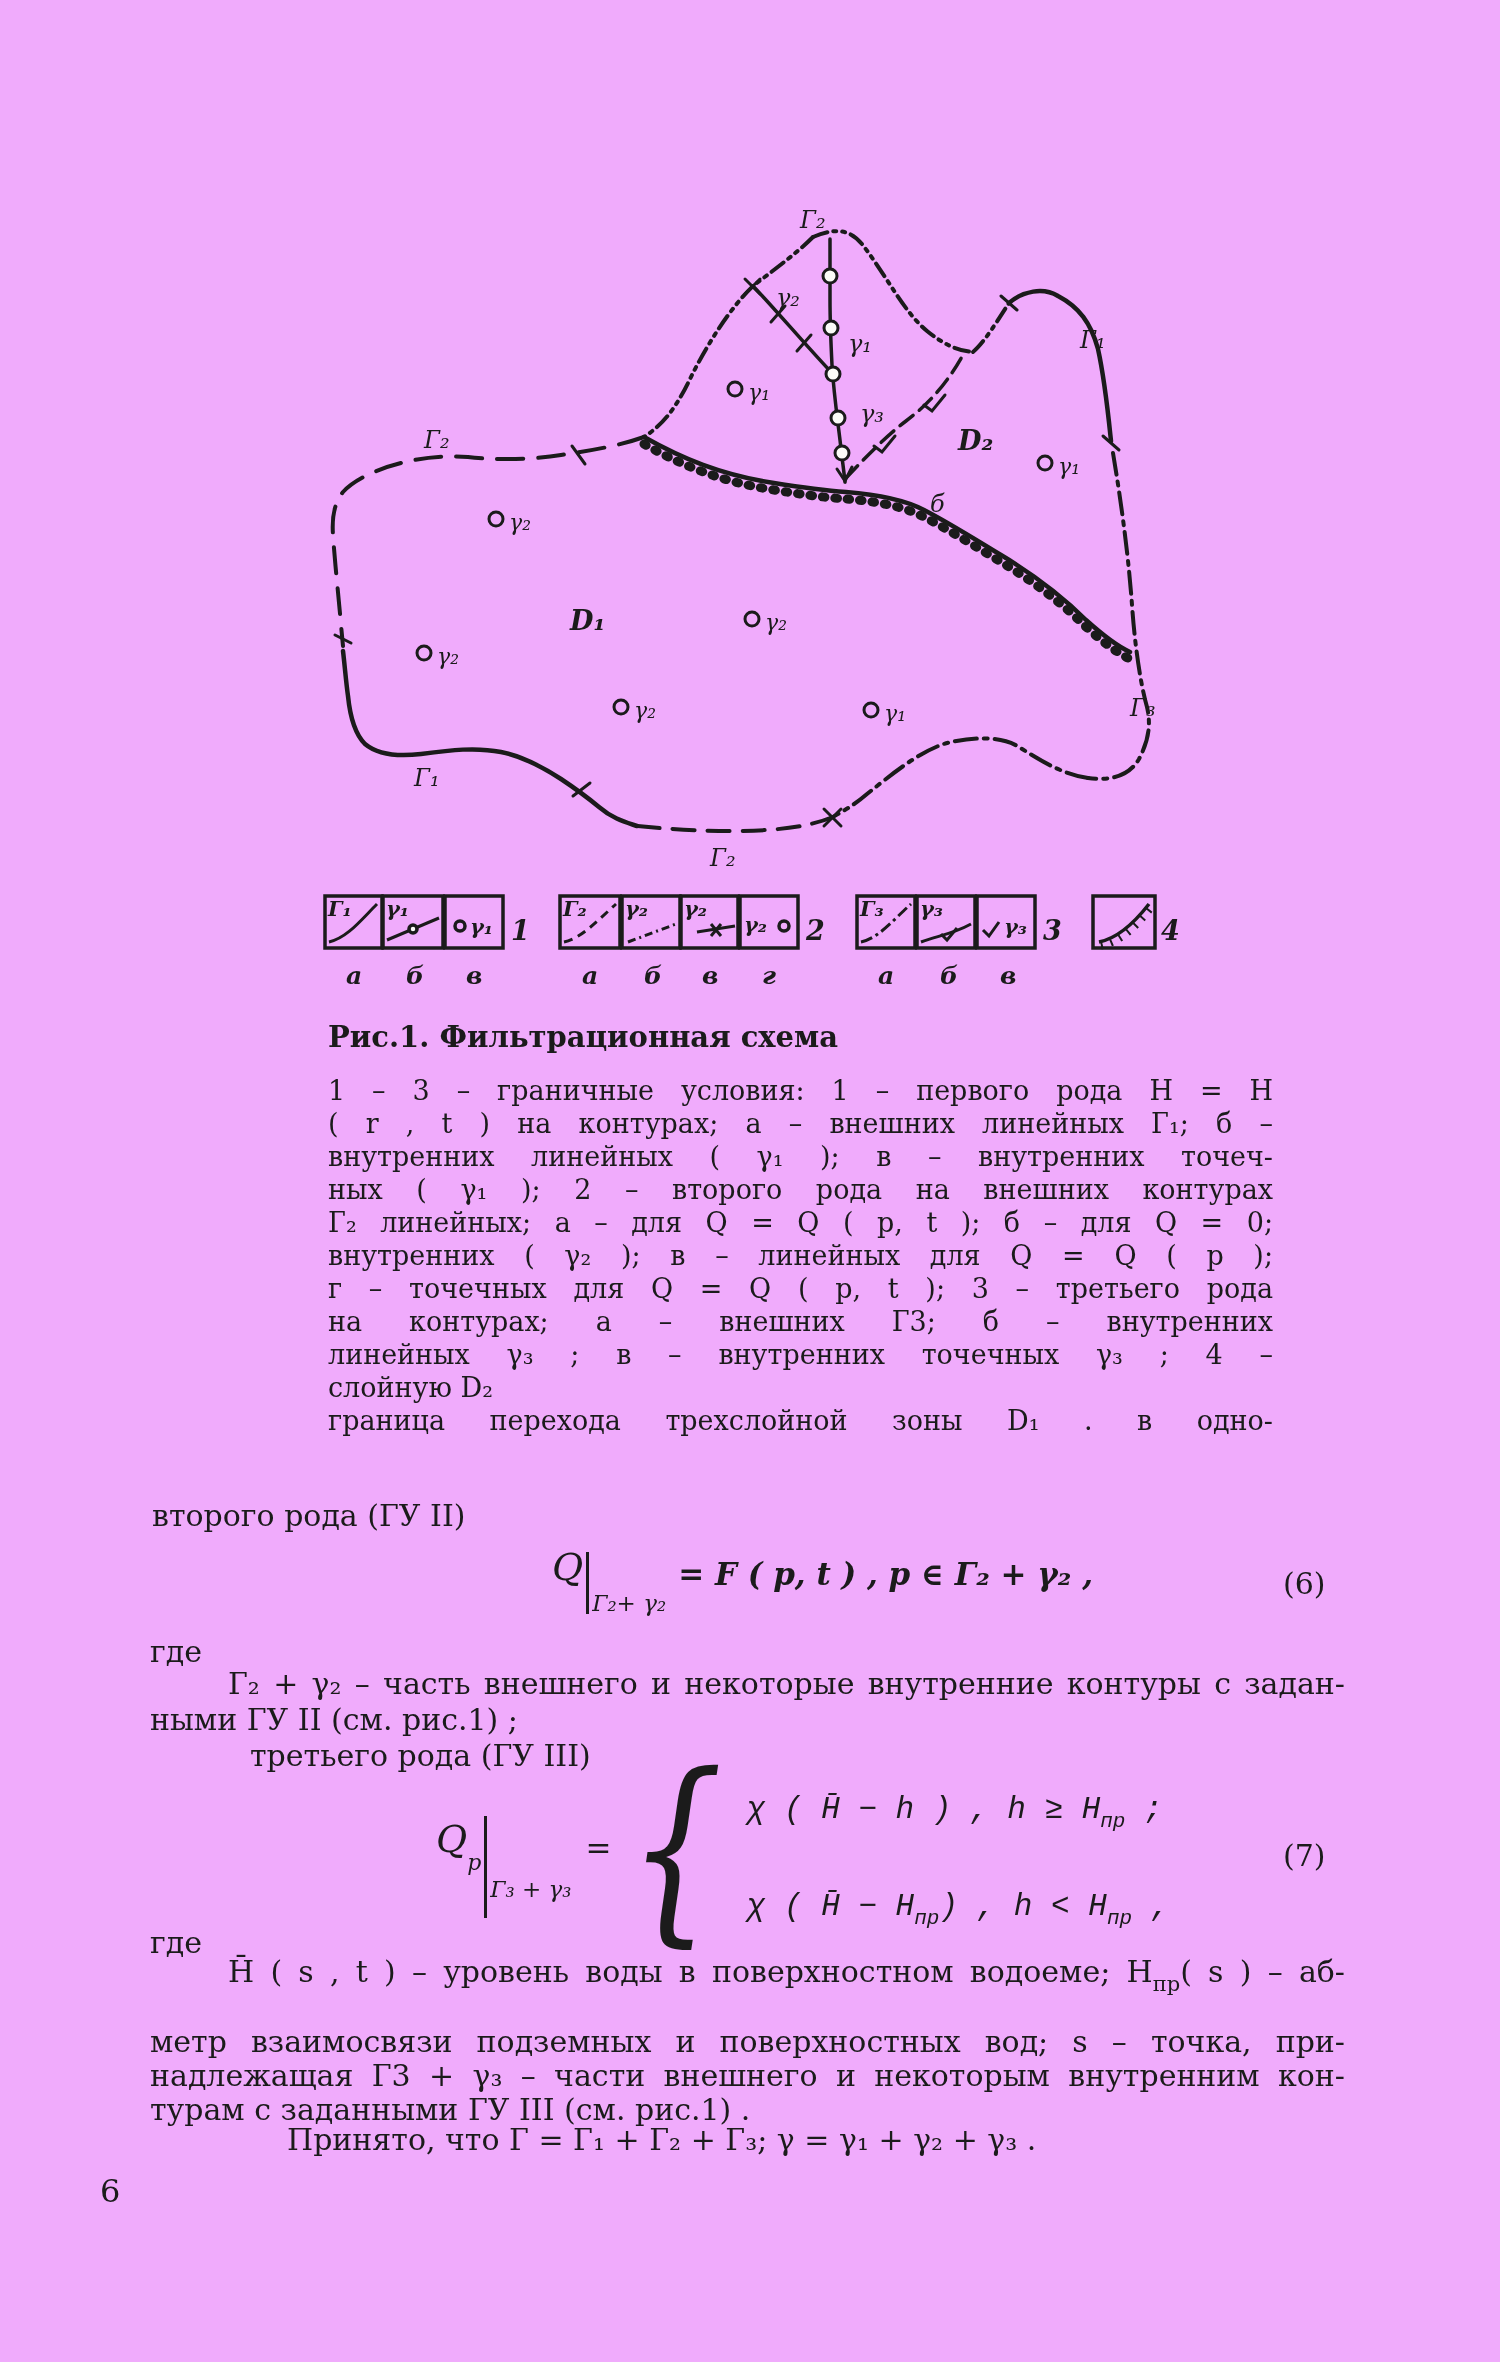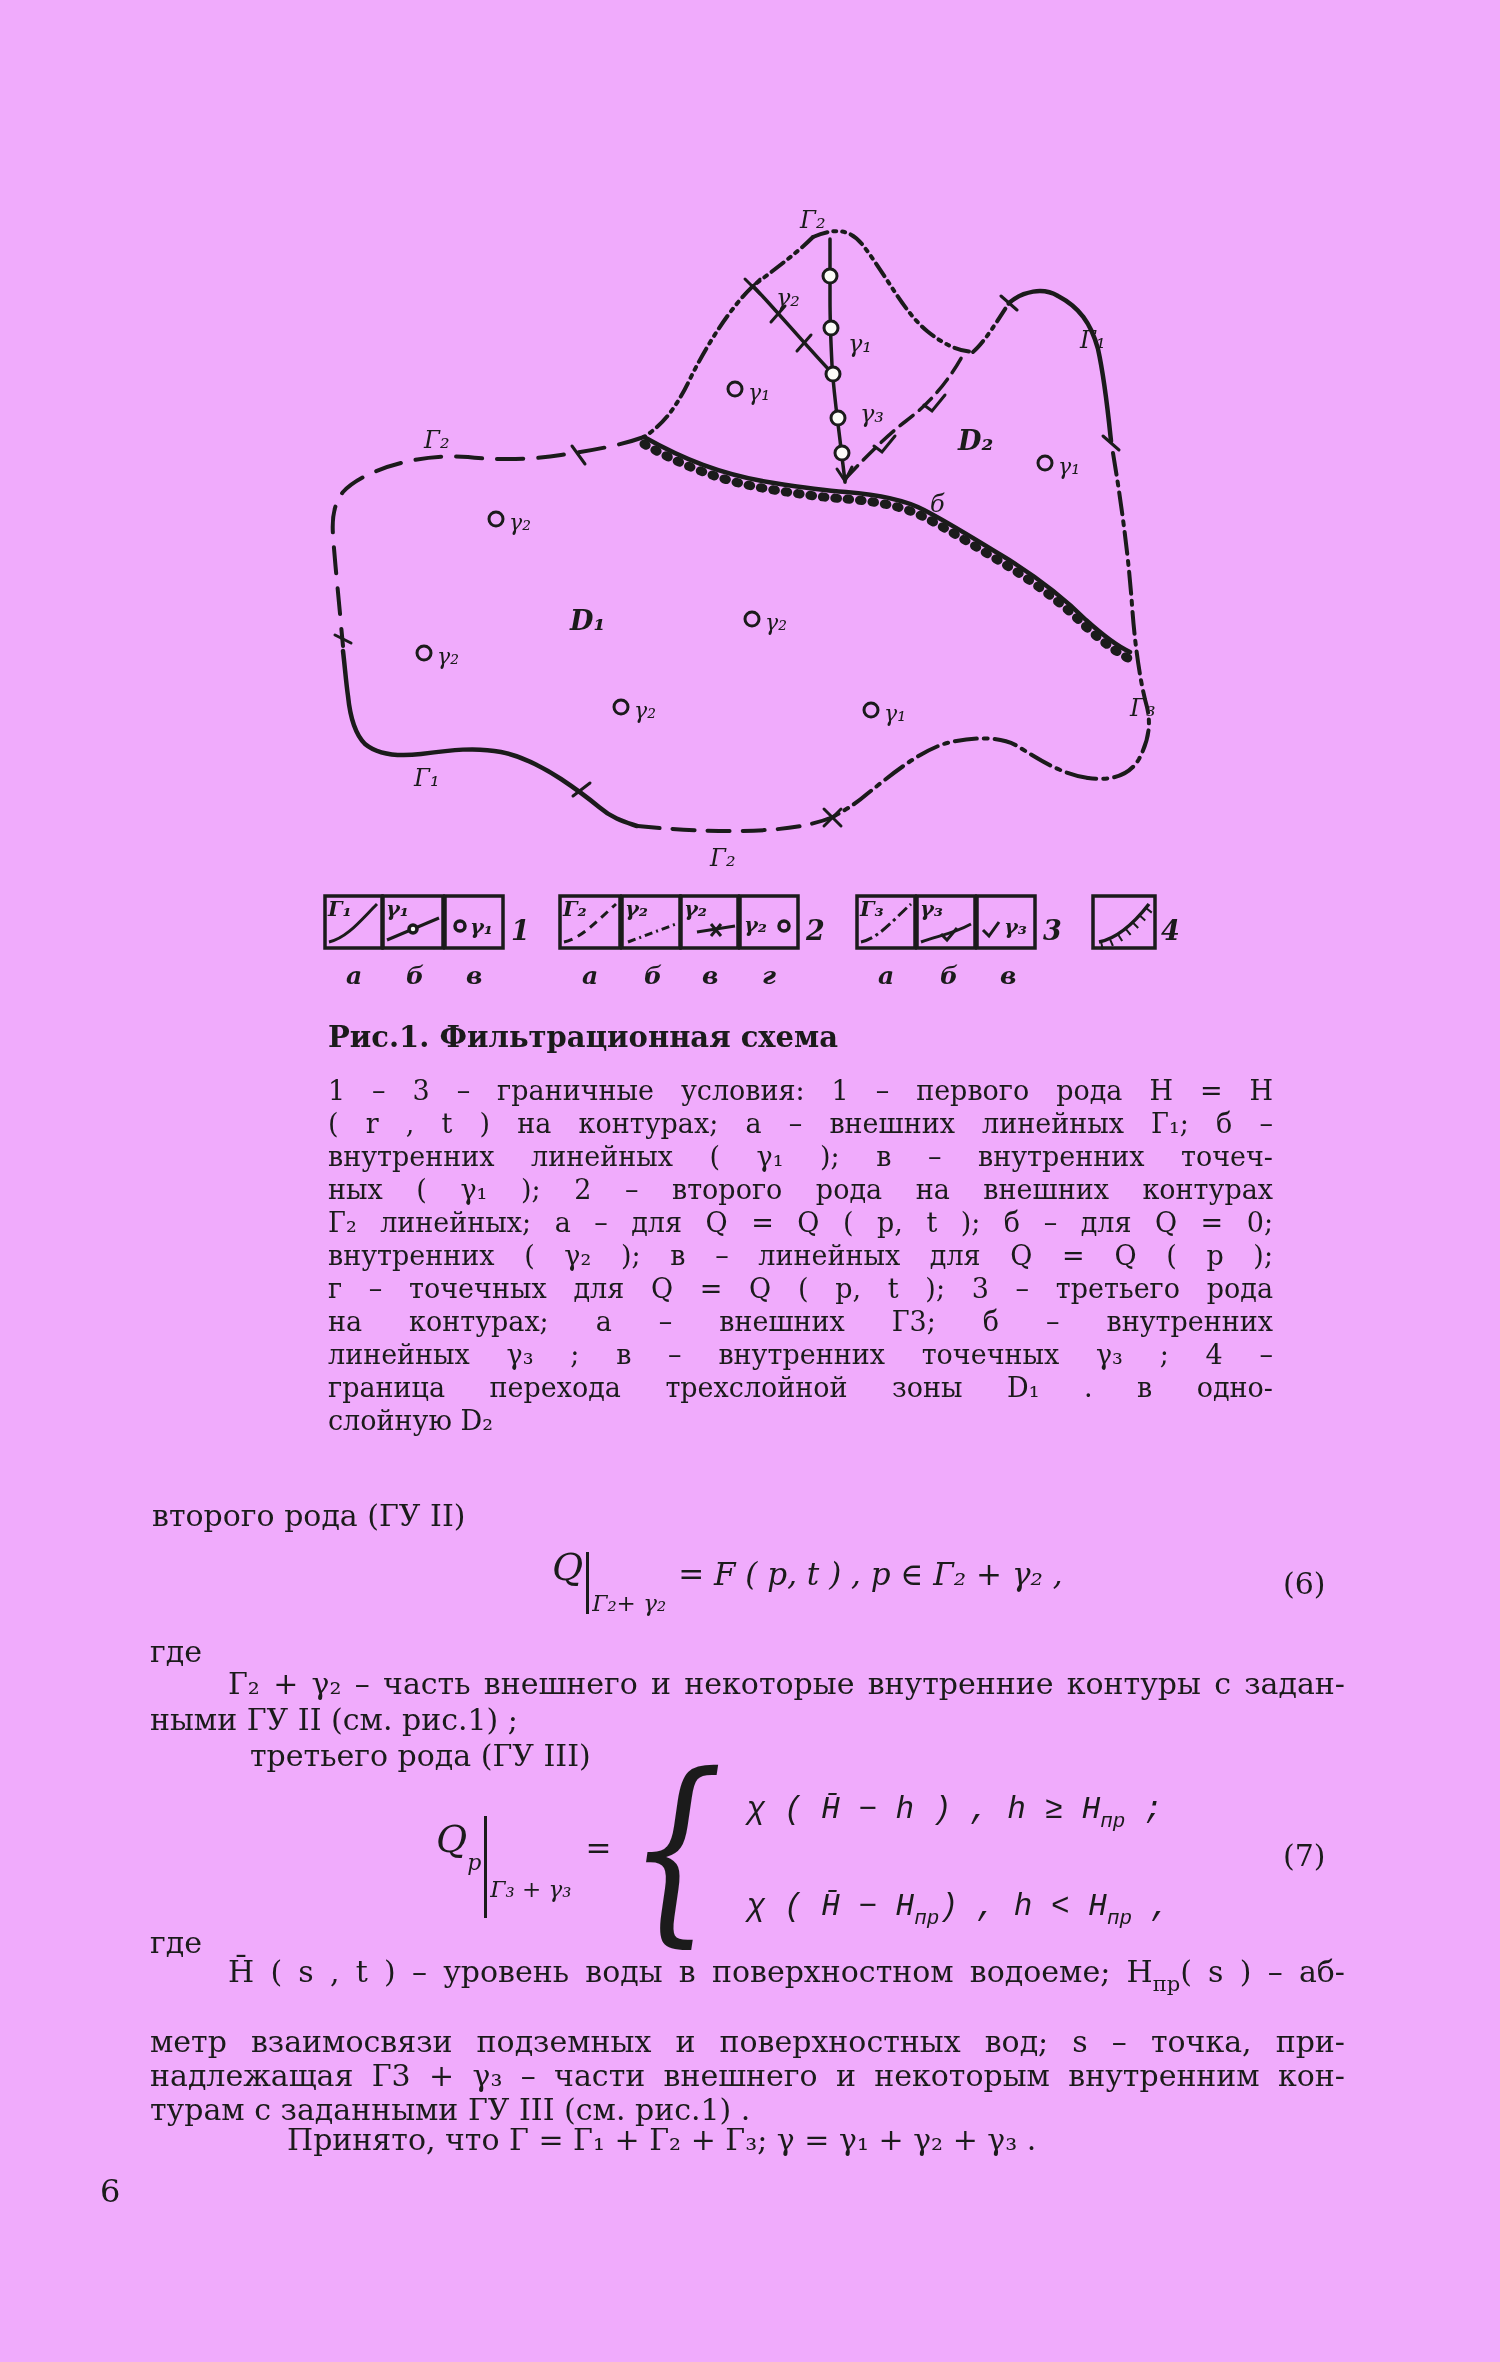--- a/index.html
+++ b/index.html
@@ -187,31 +187,31 @@
     <div class="cap-title">Рис.1. Фильтрационная схема</div>
     <div class="cap-line">1 – 3 – граничные условия: 1 – первого рода Н = Н</div>
     <div class="cap-line">( r , t ) на контурах; а – внешних линейных Г₁; б –</div>
     <div class="cap-line">внутренних линейных ( γ₁ ); в – внутренних точеч-</div>
     <div class="cap-line">ных ( γ₁ ); 2 – второго рода на внешних контурах</div>
     <div class="cap-line">Г₂ линейных; а – для Q = Q ( p, t ); б – для Q = 0;</div>
     <div class="cap-line">внутренних ( γ₂ ); в – линейных для Q = Q ( р );</div>
     <div class="cap-line">г – точечных для Q = Q ( p, t ); 3 – третьего рода</div>
     <div class="cap-line">на контурах; а – внешних Г3; б – внутренних</div>
     <div class="cap-line">линейных γ₃ ; в – внутренних точечных γ₃ ; 4 –</div>
+    <div class="cap-line last">слойную D₂</div>
     <div class="cap-line">граница перехода трехслойной зоны D₁ . в одно-</div>
-    <div class="cap-line last">слойную D₂</div>
   </div>
 
   <div class="t" style="left:152px;top:1498px;">второго рода (ГУ II)</div>
 
   <div class="formula" style="left:552px;top:1548px;">
     <span class="fq">Q</span>
       <span class="fbar" style="height:62px;margin-top:4px;"></span>
       <span class="fsub" style="margin-top:42px;">Г₂+ γ₂</span>
-      <span class="frhs" style="margin-top:8px;margin-left:12px;">= F ( p, t ) , p ∈ Г₂ + γ₂ ,</span>
+      <span class="frhs" style="margin-top:8px;margin-left:12px;font-weight:bold;">= F ( p, t ) , p ∈ Г₂ + γ₂ ,</span>
   </div>
   <div class="fnum" style="left:1283px;top:1566px;">(6)</div>
 
   <div class="t" style="left:150px;top:1634px;">где</div>
   <div class="t just" style="left:228px;top:1666px;width:1117px;">Г₂ + γ₂  – часть внешнего и некоторые внутренние контуры с задан-</div>
   <div class="t" style="left:150px;top:1702px;">ными ГУ II (см. рис.1) ;</div>
   <div class="t" style="left:250px;top:1738px;">третьего рода (ГУ III)</div>
 
   <div class="formula" style="left:436px;top:1772px;">
     <span class="fq" style="margin-top:48px;">Q</span>

